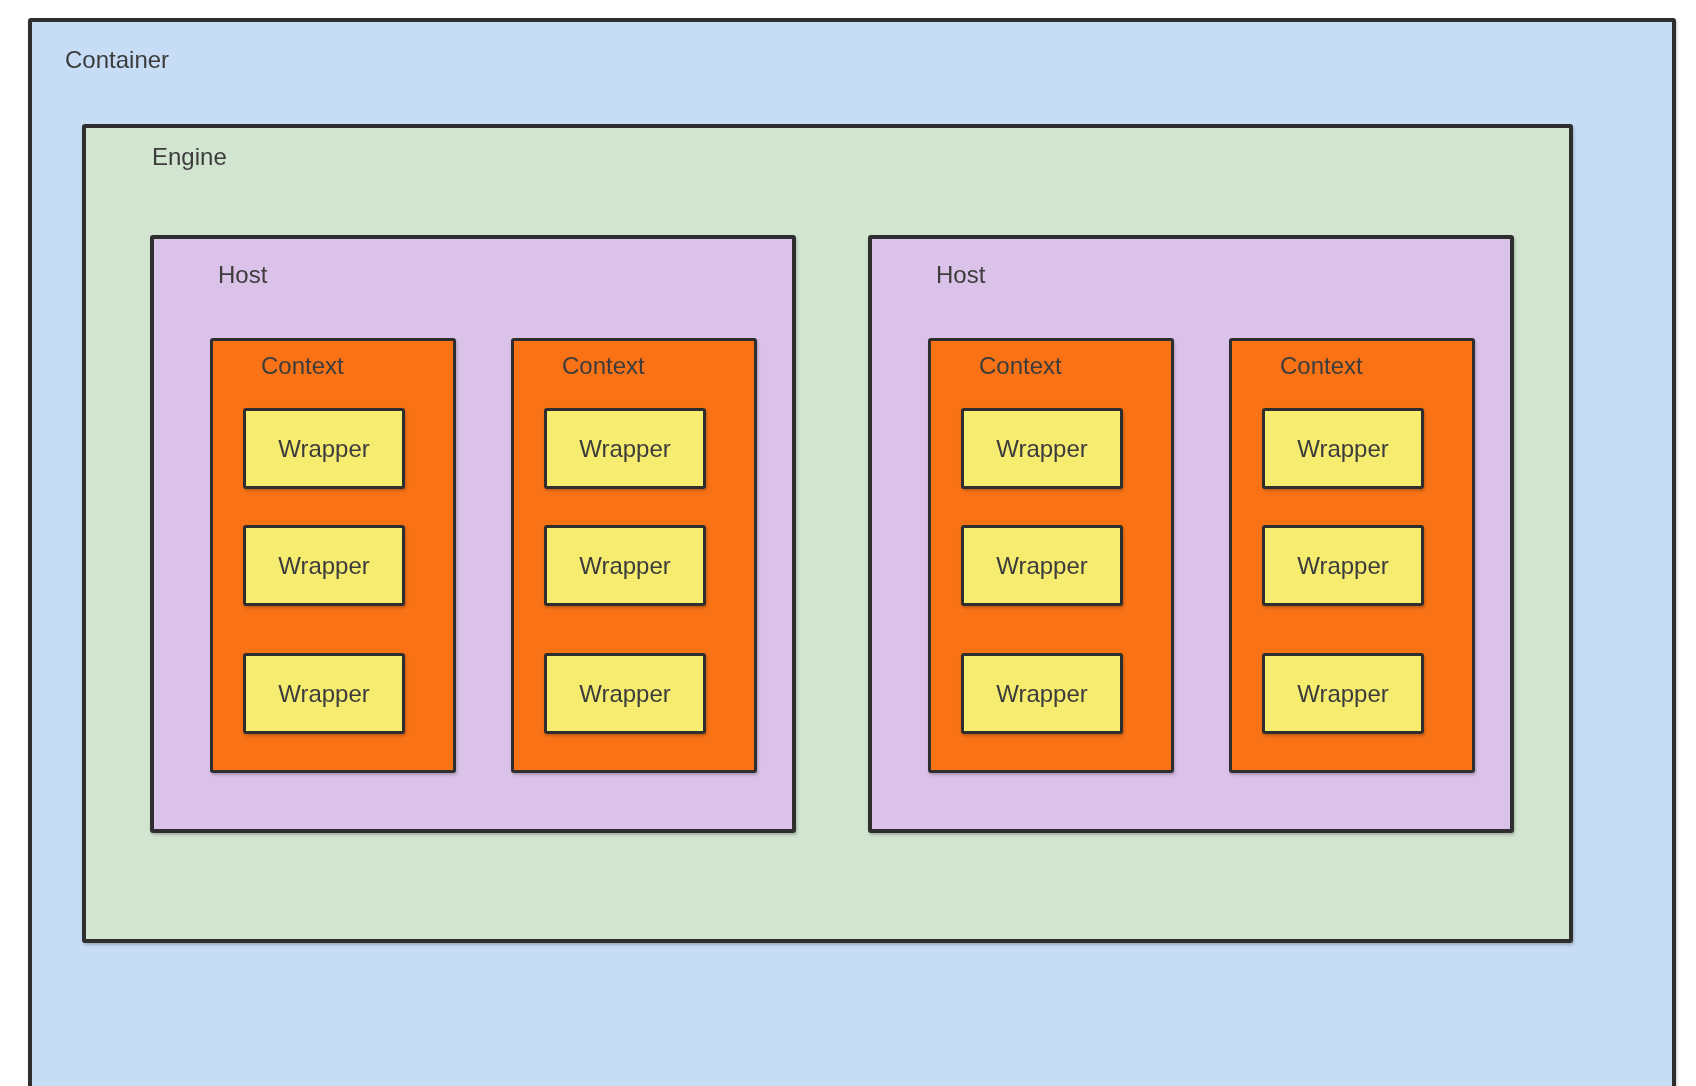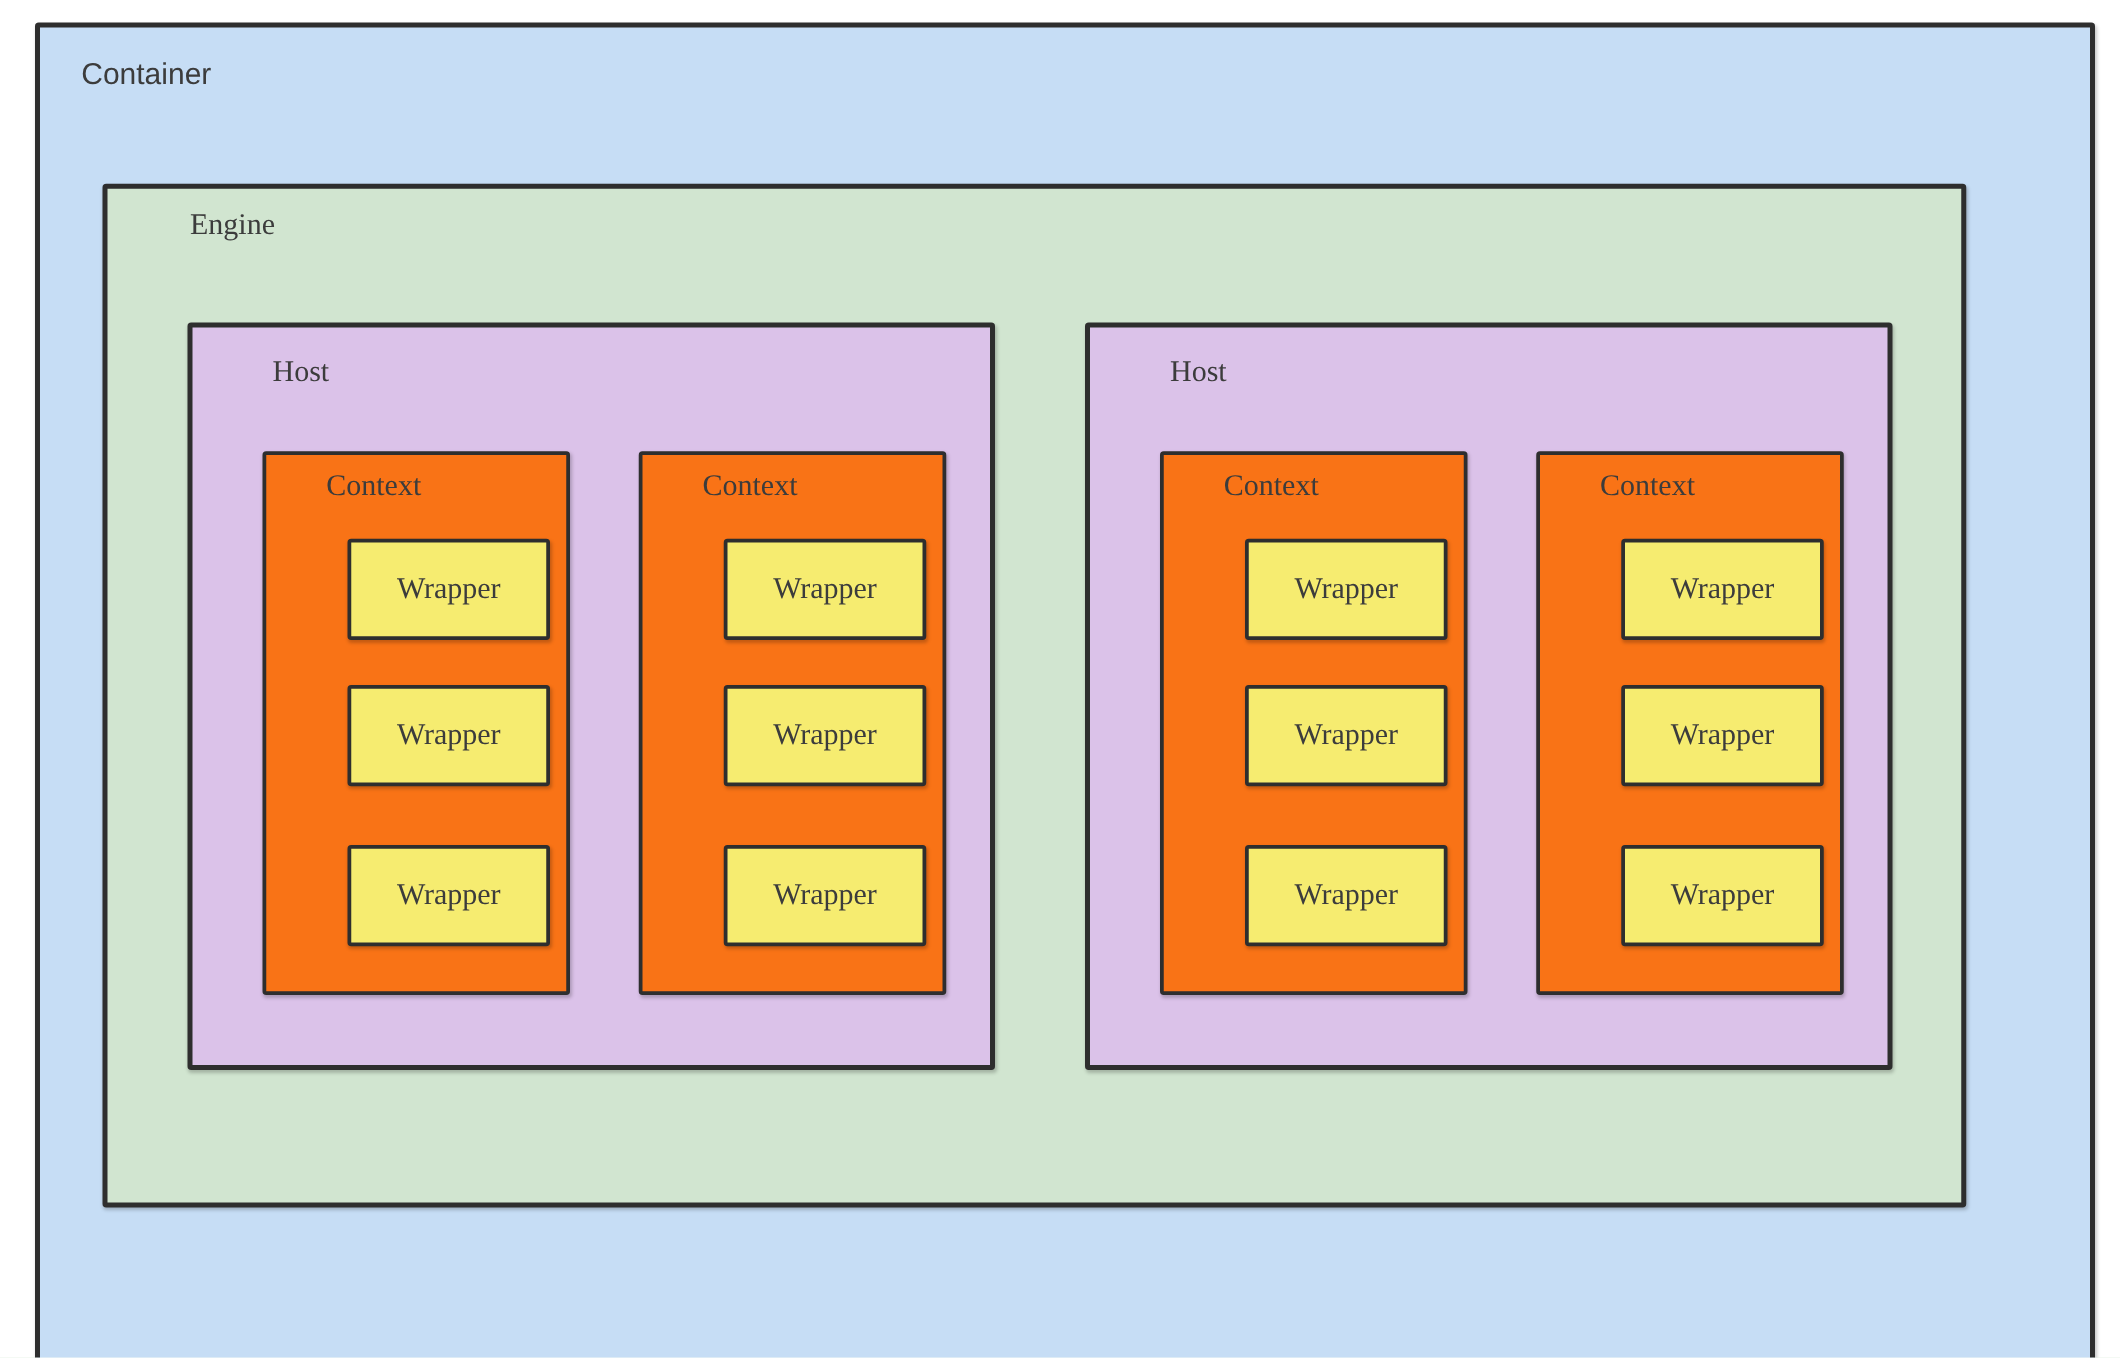--- a/index.html
+++ b/index.html
@@ -34,24 +34,23 @@
   
   .container-box {
     left: 28px; top: 18px;
     width: 1648px; height: 1082px;
     background: #c6ddf5;
   }
   .container-lbl { left: 33px; top: 24px; }
 
   
   .engine-box {
-    left: 50px; top: 125px;
+    left: 50px; top: 102px;
     width: 1491px; height: 819px;
     background: #d1e5d0;
-    font-family: Liberation Serif, serif;
   }
   .engine-lbl { left: 66px; top: 15px; }
 
   
   .host-box {
     top: 107px;
     width: 646px; height: 598px;
     background: #dbc2e9;
   }
   .host-a { left: 64px; }
@@ -71,21 +70,20 @@
 
   
   .wrapper-box {
     left: 30px;
     width: 162px; height: 81px;
     background: #f6ec70;
     border-width: 3px;
     display: flex;
     align-items: center;
     justify-content: center;
-    margin-left: 35px;
   }
   .w1 { top: 67px; }
   .w2 { top: 184px; }
   .w3 { top: 312px; }
   .wrapper-lbl {
     font-size: 24px;
     color: #3c3c3c;
     white-space: nowrap;
   }
 </style>

